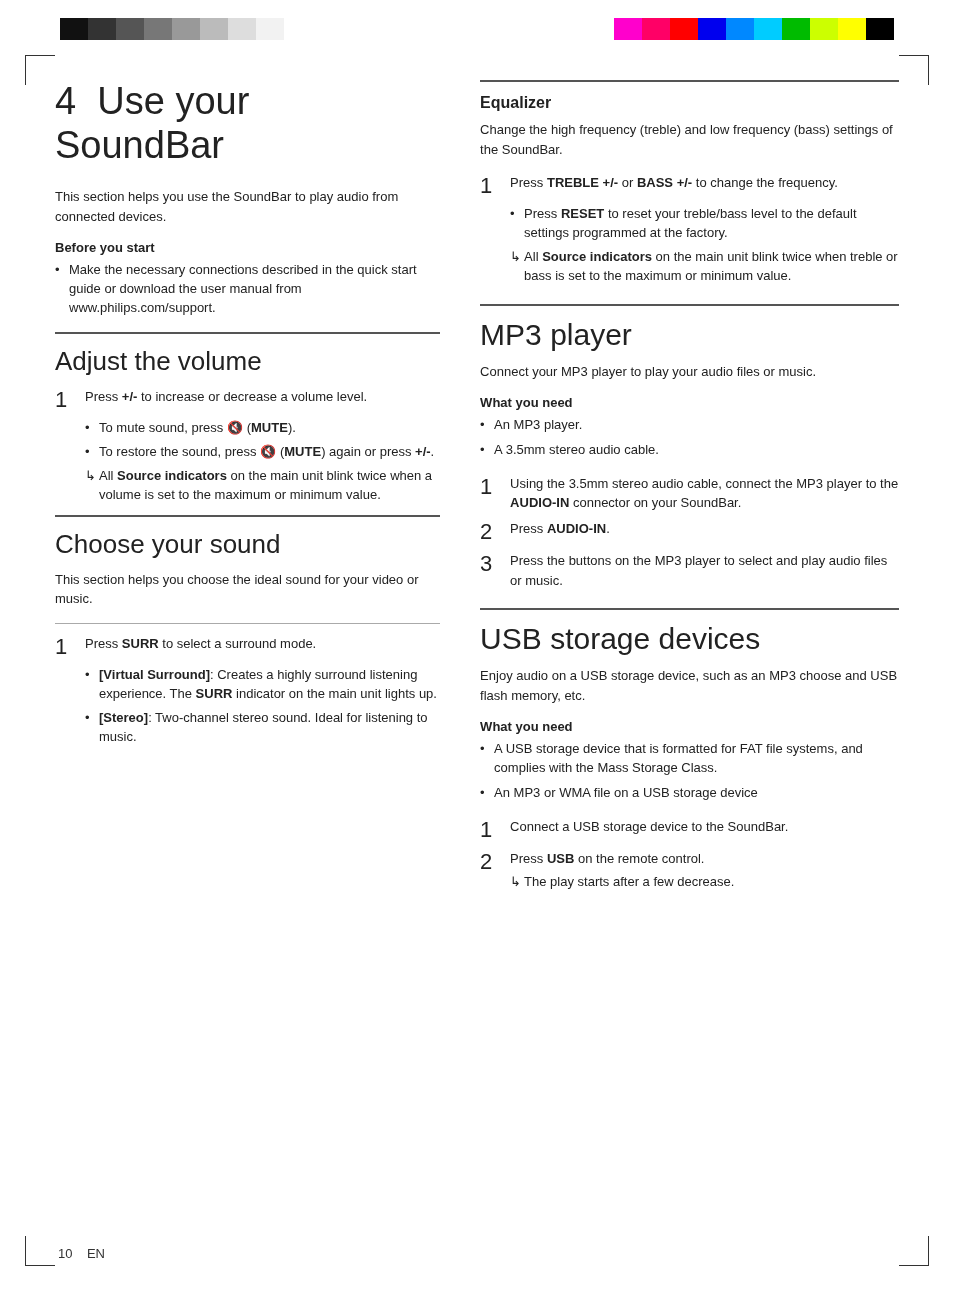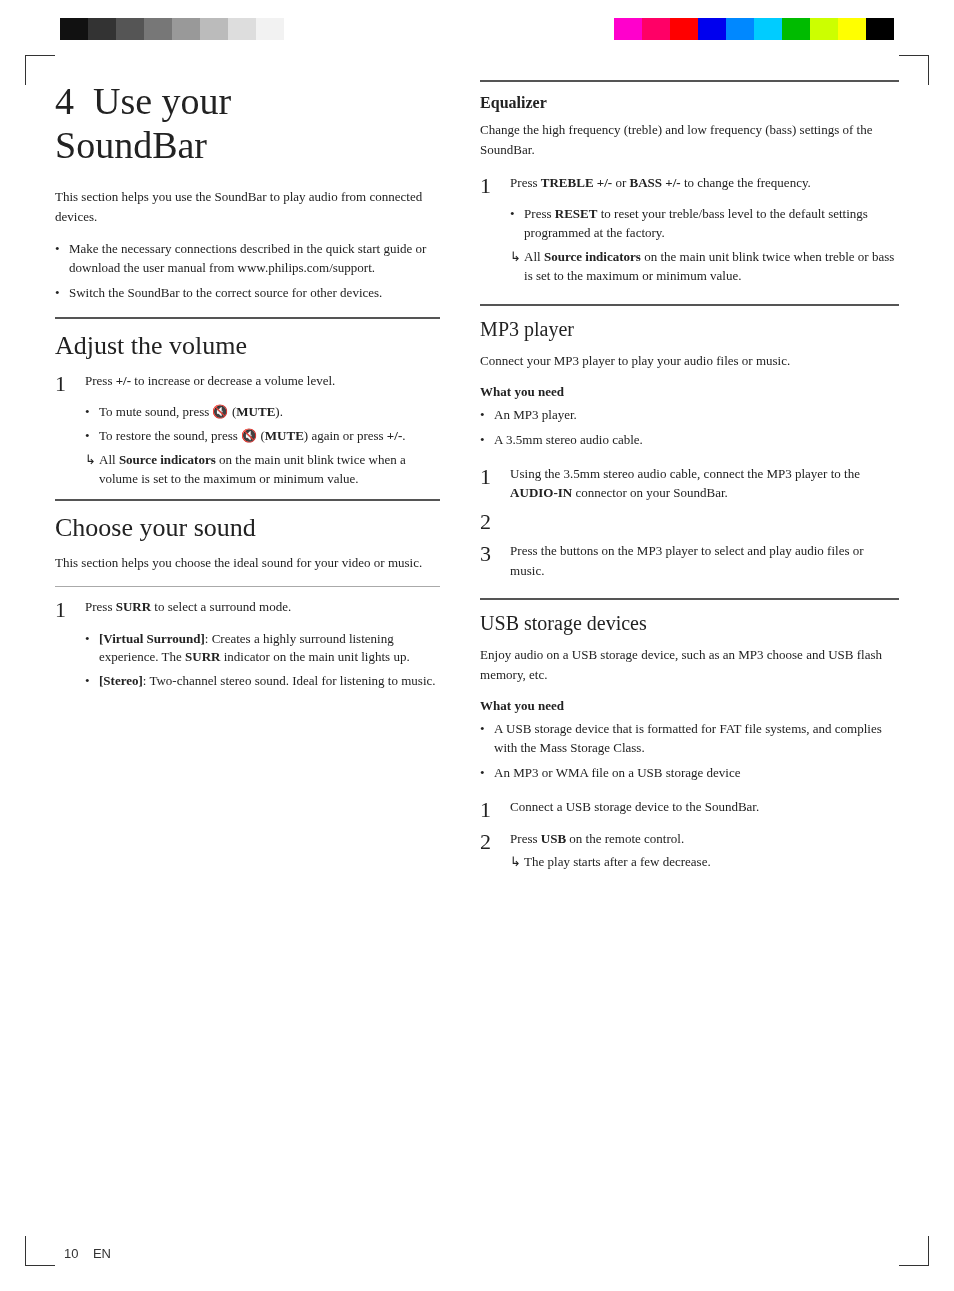--- a/index.html
+++ b/index.html
@@ -45,21 +45,20 @@
 
     
     .page-content {
       position: absolute;
       top: 80px;
       left: 55px;
       right: 55px;
       bottom: 50px;
       display: flex;
       gap: 0;
-      font-family: Liberation Serif, serif;
     }
 
     
     .left-col {
       width: 48%;
       padding-right: 20px;
     }
 
     
     .right-col {
@@ -187,28 +186,28 @@
     hr.subsection-line {
       border: none;
       border-top: 1px solid #aaa;
       margin-bottom: 10px;
       margin-top: 10px;
     }
 
     .page-footer {
       position: absolute;
       bottom: 30px;
-      left: 64px;
+      left: 58px;
       font-size: 13px;
       color: #333;
     }
 
     
     .right-col h2.section-title {
-      font-size: 20px;
+      font-size: 30px;
     }
   </style>
 </head>
 <body>
 
 <div class="color-bar-left">
   <div class="cb" style="background:#111"></div>
   <div class="cb" style="background:#333"></div>
   <div class="cb" style="background:#555"></div>
   <div class="cb" style="background:#777"></div>
@@ -239,23 +238,23 @@
 <div class="page-content">
 
   <div class="left-col">
 
     <h1 class="main-title">
       <span class="num">4</span>&nbsp; Use your<br>SoundBar
     </h1>
 
     <p class="intro-text">This section helps you use the SoundBar to play audio from connected devices.</p>
 
+    <p class="section-label">Before you start</p>
     <ul class="bullet-list">
       <li>Make the necessary connections described in the quick start guide or download the user manual from www.philips.com/support.</li>
-      <li>Switch the SoundBar to the correct source for other devices.</li>
     </ul>
 
     <hr class="section-line">
     <h2 class="section-title">Adjust the volume</h2>
 
     <div class="step-block">
       <div class="step-row">
         <span class="step-num">1</span>
         <span class="step-text">Press <strong>+/-</strong> to increase or decrease a volume level.</span>
       </div>
@@ -312,20 +311,21 @@
       <li>A 3.5mm stereo audio cable.</li>
     </ul>
 
     <div class="step-block">
       <div class="step-row">
         <span class="step-num">1</span>
         <span class="step-text">Using the 3.5mm stereo audio cable, connect the MP3 player to the <strong>AUDIO-IN</strong> connector on your SoundBar.</span>
       </div>
       <div class="step-row">
         <span class="step-num">2</span>
+        <span class="step-text">Press <strong>AUDIO-IN</strong>.</span>
       </div>
       <div class="step-row">
         <span class="step-num">3</span>
         <span class="step-text">Press the buttons on the MP3 player to select and play audio files or music.</span>
       </div>
     </div>
 
     <hr class="section-line" style="margin-top:18px;">
     <h2 class="section-title">USB storage devices</h2>
     <p class="intro-text">Enjoy audio on a USB storage device, such as an MP3 choose and USB flash memory, etc.</p>

